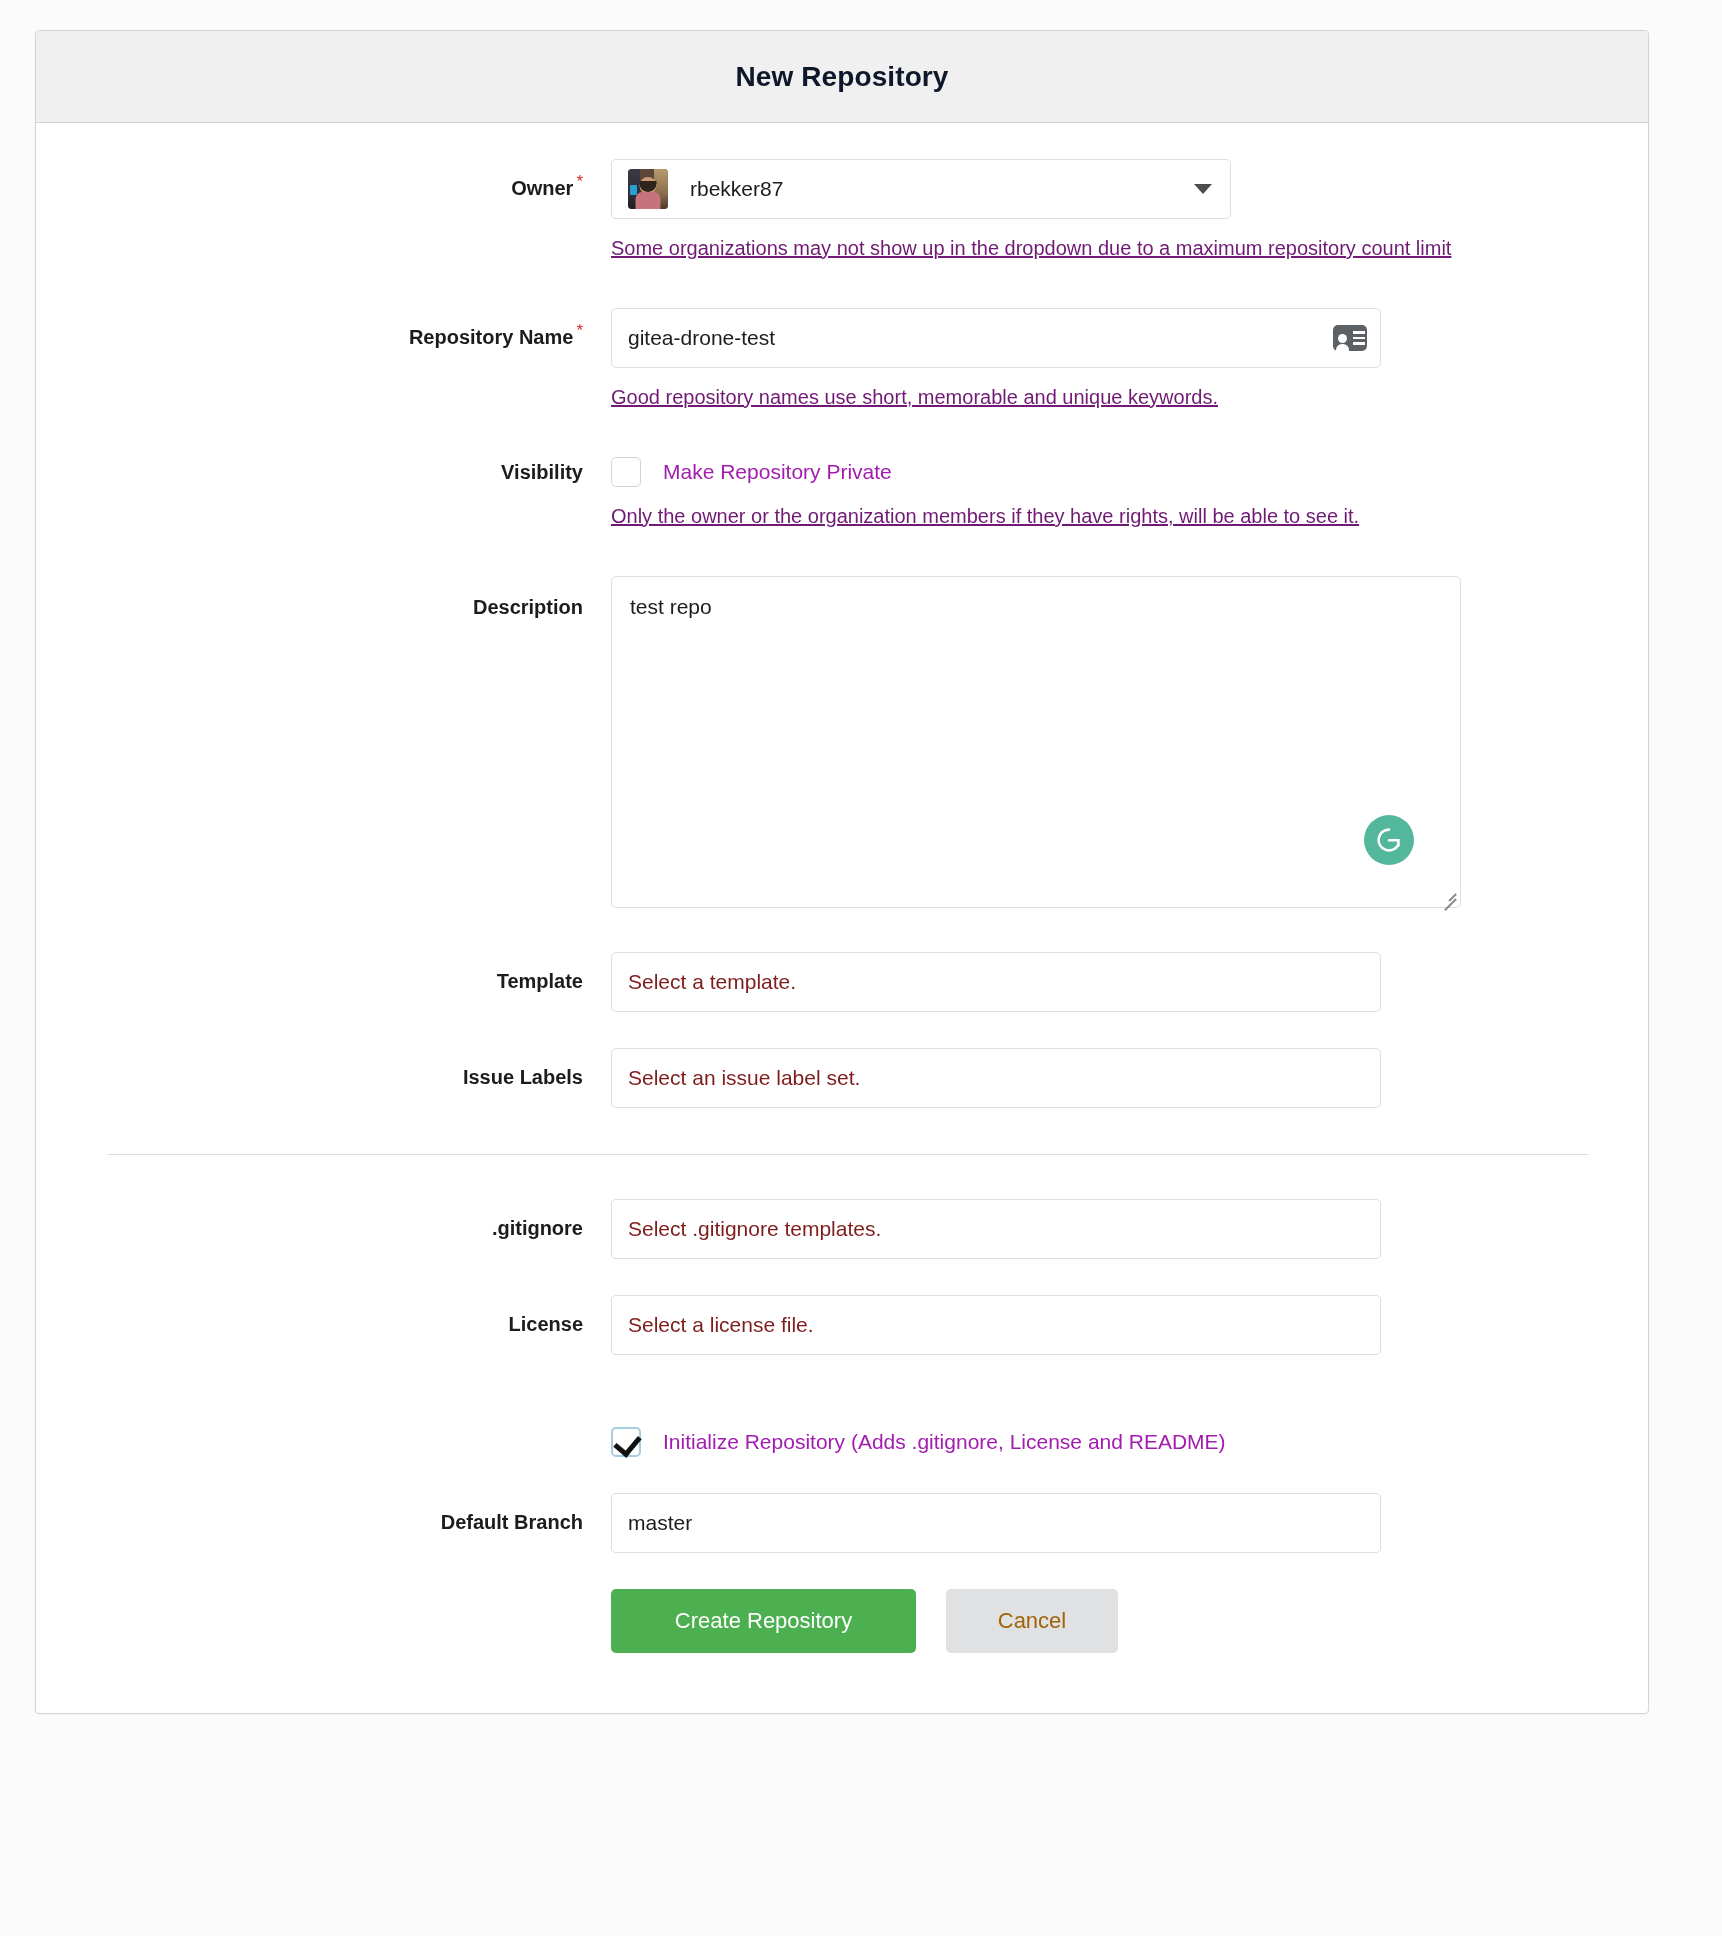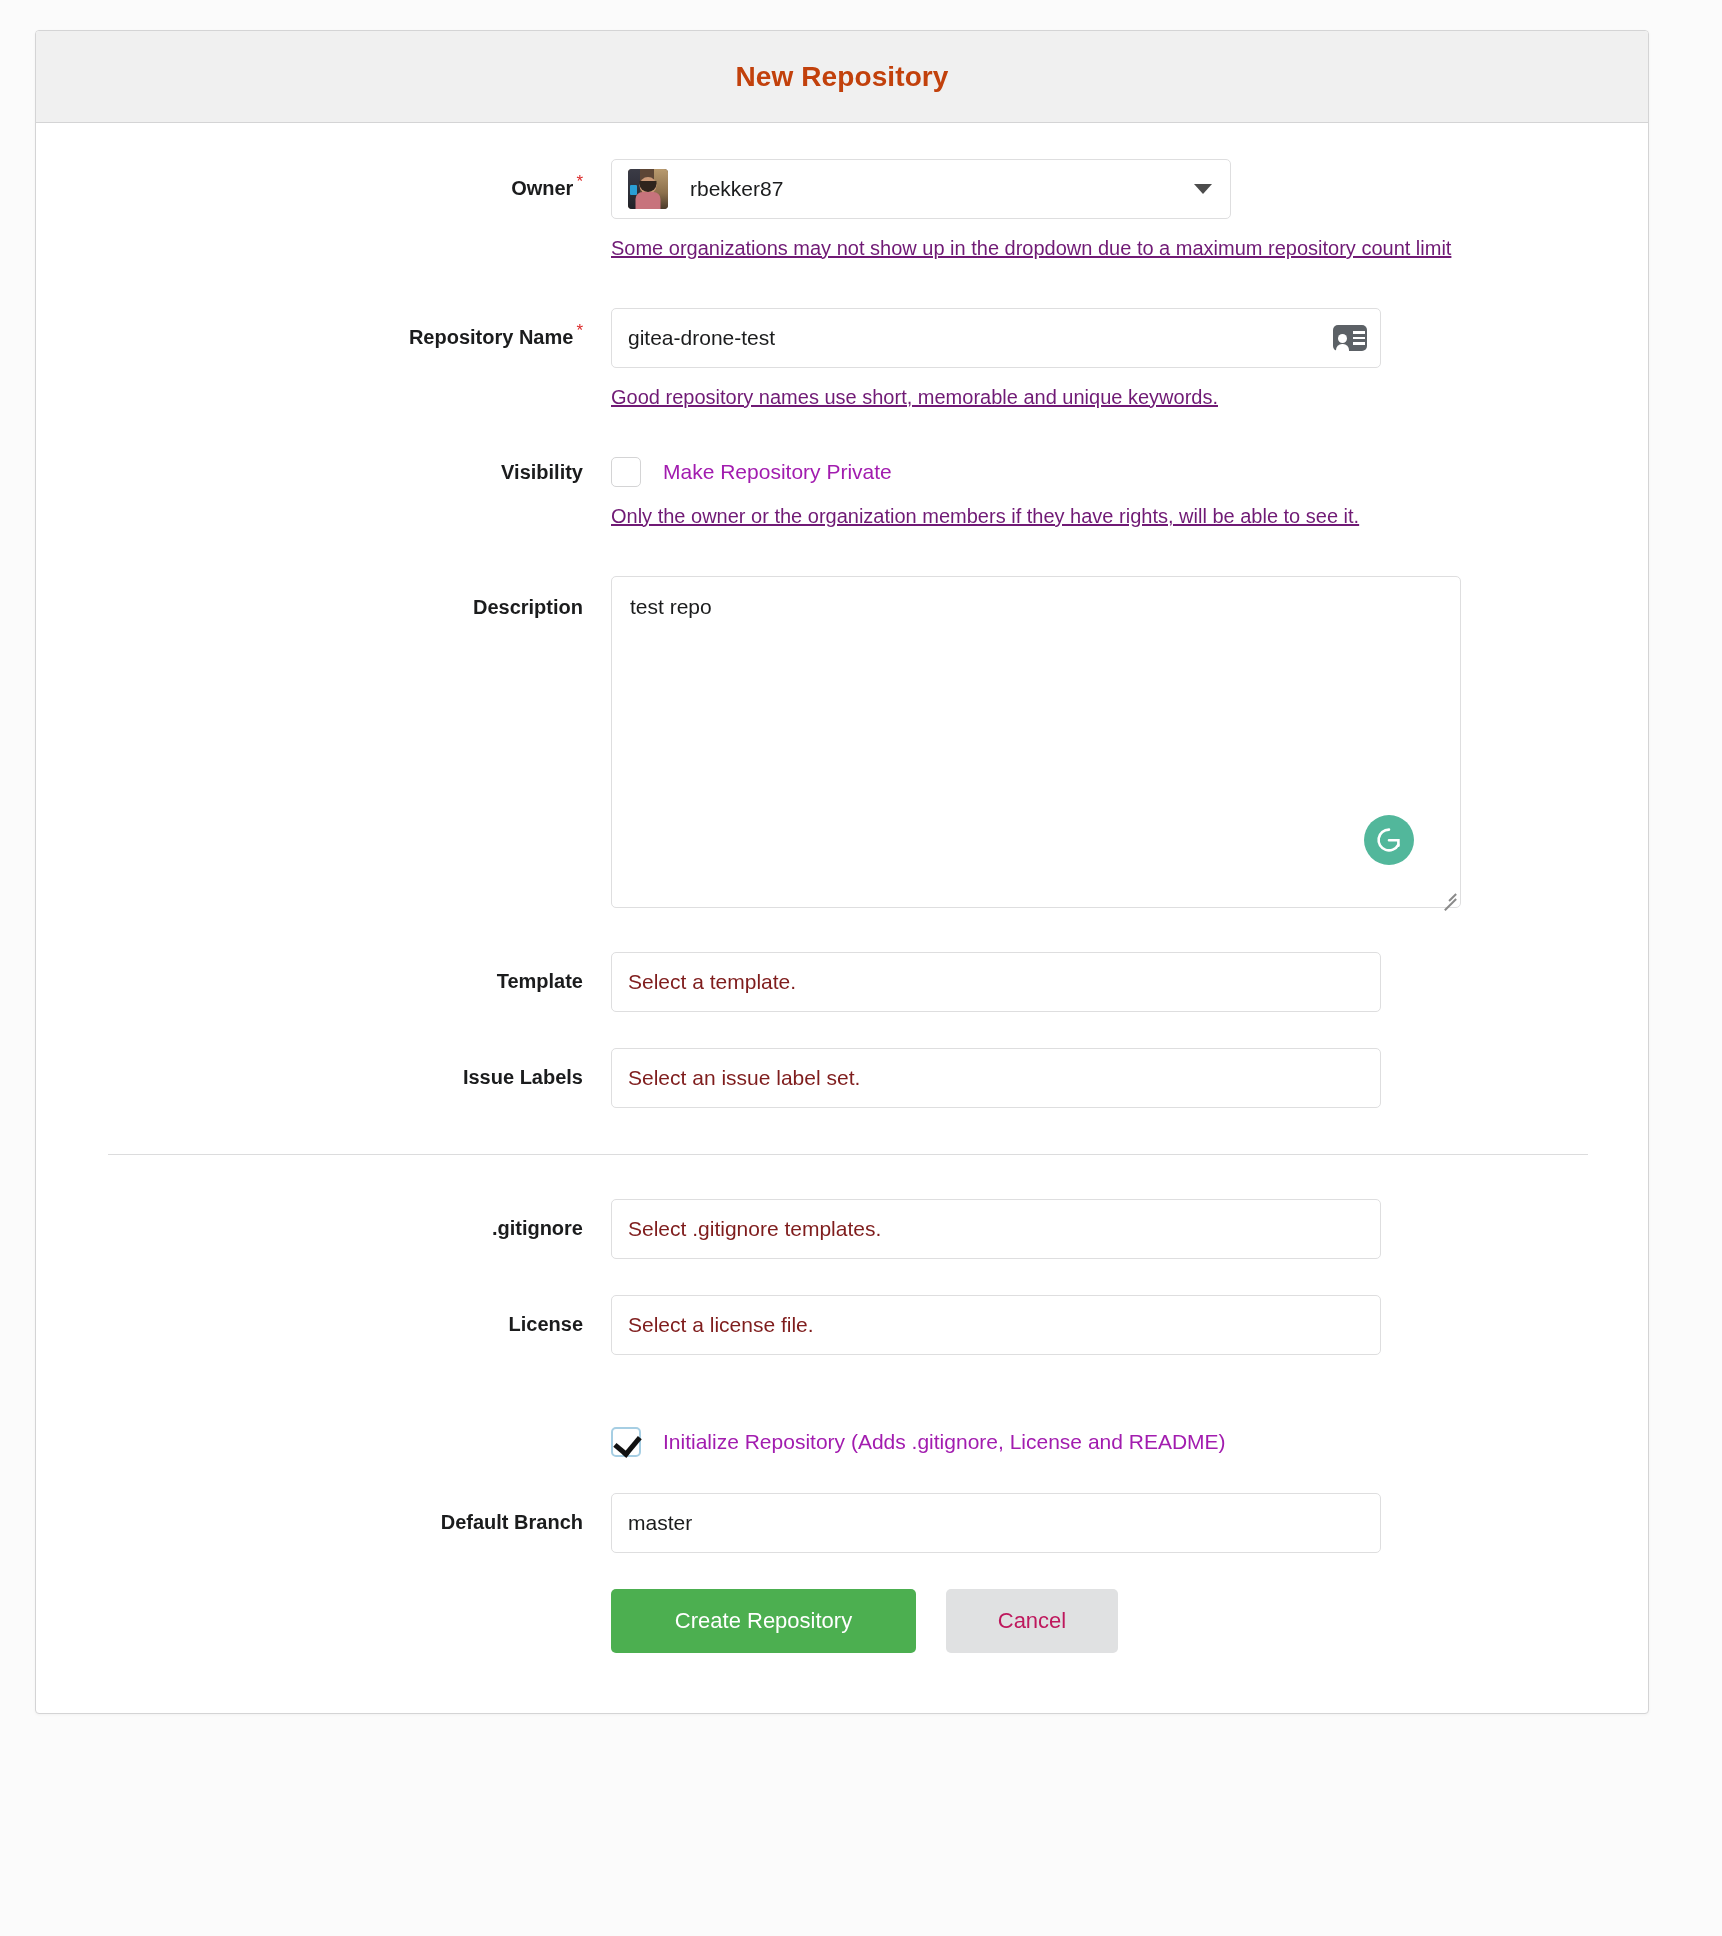--- a/index.html
+++ b/index.html
@@ -35,21 +35,21 @@
     border-bottom: 1px solid #d4d4d5;
     border-radius: 3px 3px 0 0;
     height: 92px;
     display: flex;
     align-items: center;
     justify-content: center;
   }
   .card-header-title {
     font-size: 28px;
     font-weight: bold;
-    color: #c2410c;
+    color: #0f172a;
     letter-spacing: 0.1px;
   }
 
   .card-body {
     padding: 36px 0 60px 0;
   }
 
   
   .row {
     display: flex;
@@ -258,21 +258,21 @@
   .btn {
     border: none;
     border-radius: 5px;
     font-family: "Liberation Sans", sans-serif;
     font-size: 22px;
     height: 64px;
     padding: 0 30px;
     cursor: pointer;
   }
   .btn-primary { background: #4caf50; color: #ffffff; min-width: 305px; }
-  .btn-secondary { background: #e0e1e2; color: #be185d; min-width: 172px; }
+  .btn-secondary { background: #e0e1e2; color: #a16207; min-width: 172px; }
 </style>
 </head>
 <body>
 
 <div class="page-wrap">
   <div class="card">
 
     <div class="card-header">
       <div class="card-header-title">New Repository</div>
     </div>

